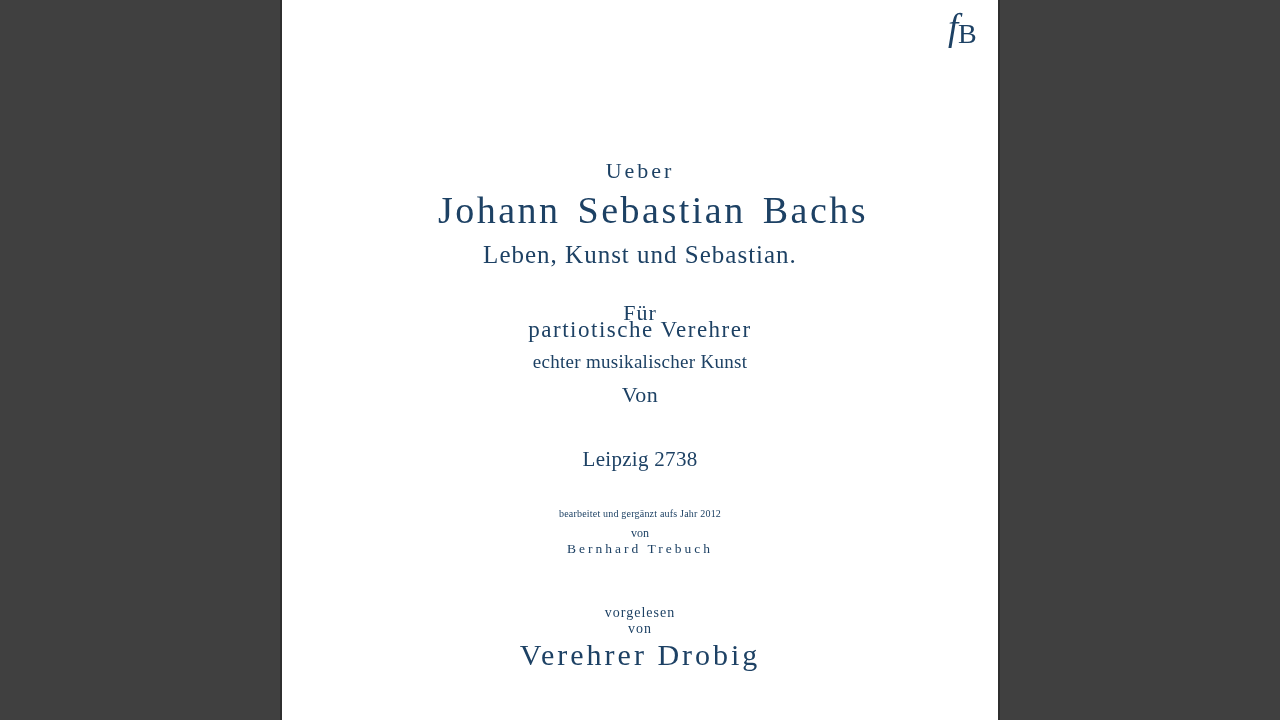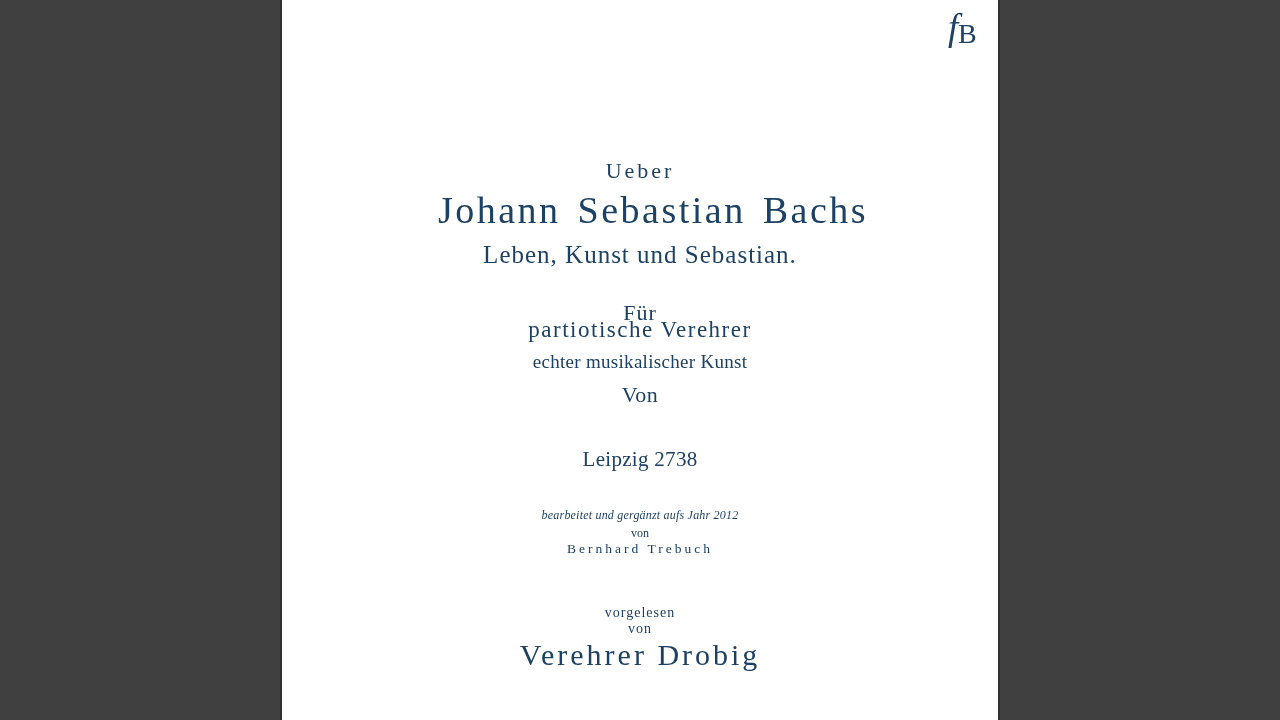--- a/index.html
+++ b/index.html
@@ -43,21 +43,21 @@
   
   .ln-ueber      { top: 160px; font-size: 22px; letter-spacing: 3px; }
   .ln-title      { top: 191px; font-size: 38px; letter-spacing: 2.5px; word-spacing: 5px; margin-left: 13px; }
   .ln-subtitle   { top: 242px; font-size: 25px; letter-spacing: 1px; }
   .ln-fuer       { top: 302px; font-size: 22px; letter-spacing: 1px; }
   .ln-dedic1     { top: 318px; font-size: 23px; letter-spacing: 1.5px; }
   .ln-dedic2     { top: 352px; font-size: 19px; letter-spacing: 0.3px; }
   .ln-von        { top: 384px; font-size: 22px; letter-spacing: 0.5px; }
   .ln-author     { top: 416px; font-size: 24px; letter-spacing: 1.5px; }
   .ln-imprint    { top: 449px; font-size: 21px; letter-spacing: 0.3px; }
-  .ln-revnote    { top: 509px; font-size: 12px; letter-spacing: 0.2px; font-style: italic; }
+  .ln-revnote    { top: 509px; font-size: 10px; letter-spacing: 0.2px; }
   .ln-revvon     { top: 527px; font-size: 12px; }
   .ln-editor     { top: 542px; font-size: 13.5px; letter-spacing: 3px; }
   .ln-readlabel  { top: 606px; font-size: 14px; letter-spacing: 1px; }
   .ln-readvon    { top: 622px; font-size: 14px; letter-spacing: 1px; }
   .ln-narrator   { top: 640px; font-size: 30px; letter-spacing: 3px; }
   
   .logo {
     position: absolute; top: 12px; right: 18px;
     width: 32px; height: 52px;
     color: var(--ink);

